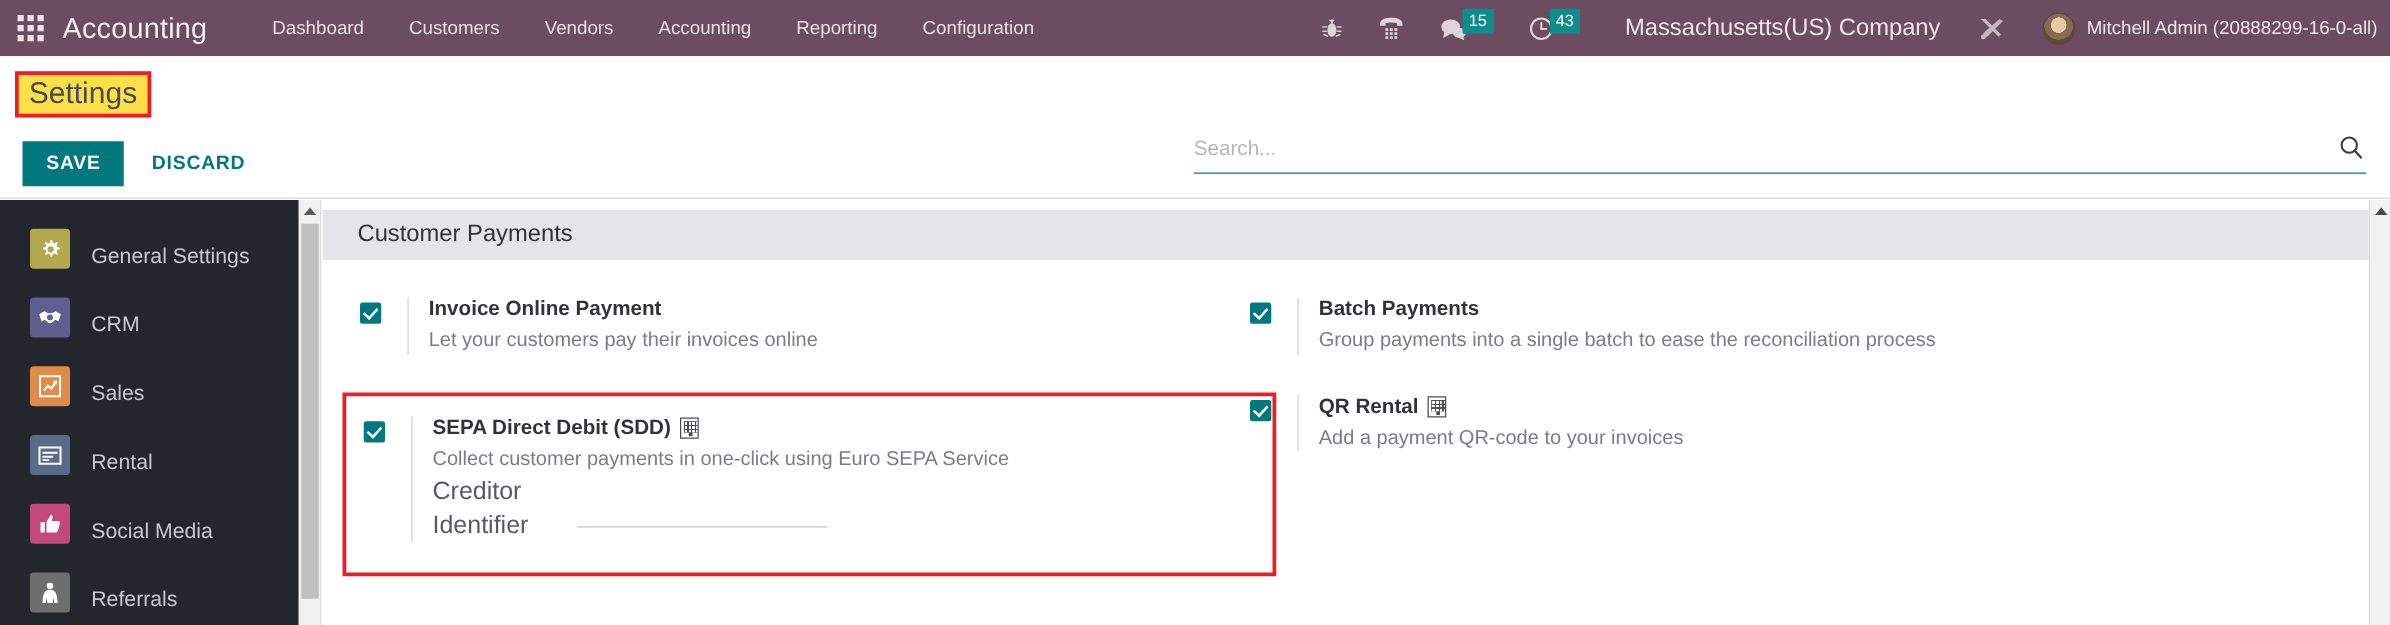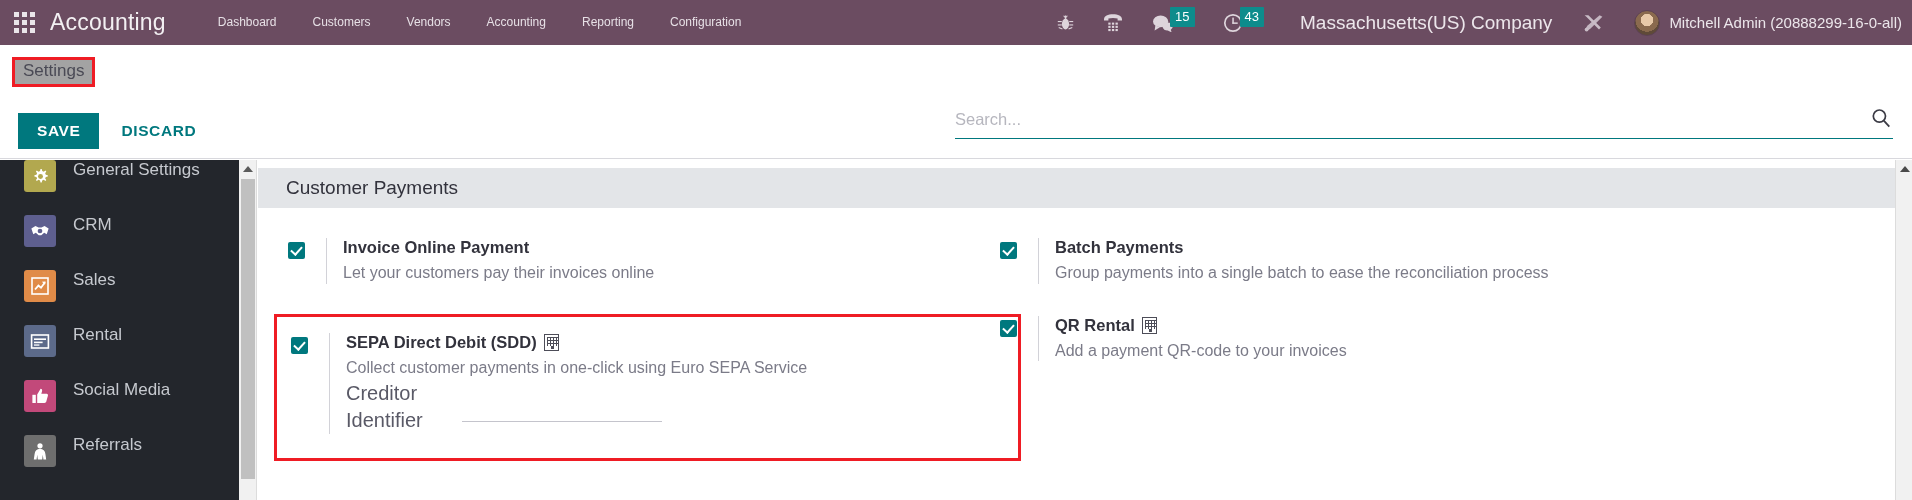--- a/index.html
+++ b/index.html
@@ -27,21 +27,21 @@
     gap: 3px;
     cursor: pointer;
   }
   .apps-grid i { background: #eae6ea; display: block; width: 5px; height: 5px; }
   .brand {
     font-size: 23px; font-weight: 400;
     color: #f3f0f3; letter-spacing: .2px;
     margin-right: 34px; white-space: nowrap;
   }
   .nav-item {
-    font-size: 12px; color: #e7e0e6;
+    font-size: 15px; color: #e7e0e6;
     padding: 0 18px; white-space: nowrap;
     cursor: pointer; line-height: 45px;
   }
   .nav-right {
     margin-left: auto; display: flex;
     align-items: center; height: 45px;
     padding-right: 10px;
   }
   .sys-icon {
     position: relative; margin: 0 14px;
@@ -69,23 +69,23 @@
 
   
   .control-panel {
     position: absolute; top: 45px; left: 0;
     width: 1912px; height: 114px;
     background: #fff;
     border-bottom: 1px solid #d8d8dd;
   }
   .breadcrumb-wrap { position: absolute; left: 12px; top: 12px; }
   .breadcrumb {
-    font-size: 17px; color: #4a4a55;
+    font-size: 24px; color: #4a4a55;
     display: inline-block; padding: 2px 8px 4px 8px;
-    border: 3px solid #ef1c24; background: #a3a3a3;
+    border: 3px solid #ef1c24; background: #fde047;
     line-height: 1.05;
   }
   .btn-row { position: absolute; left: 18px; top: 68px; display: flex; align-items: center; }
   .btn-save {
     background: #00787e; color: #fff;
     font-size: 15.5px; font-weight: 700;
     letter-spacing: .6px;
     padding: 9px 19px; border: none; cursor: pointer;
   }
   .btn-discard {
@@ -113,21 +113,21 @@
   .body-wrap { position: absolute; top: 160px; left: 0; width: 1912px; height: 340px; }
 
   
   .settings-sidebar {
     position: absolute; left: 0; top: 0;
     width: 239px; height: 340px;
     background: #23262c;
     overflow: hidden;
   }
   .side-item {
-    display: flex; align-items: flex-start;
+    display: flex; align-items: flex-end;
     height: 55px; padding-left: 24px; cursor: pointer;
   }
   .side-ico {
     width: 32px; height: 32px; border-radius: 3px;
     flex: none; margin-right: 17px;
     display: flex; align-items: center; justify-content: center;
     color: #fff; font-size: 17px; line-height: 1;
     position: relative; overflow: hidden;
   }
   .side-label { font-size: 17px; color: #c6c9cf; white-space: nowrap; }

